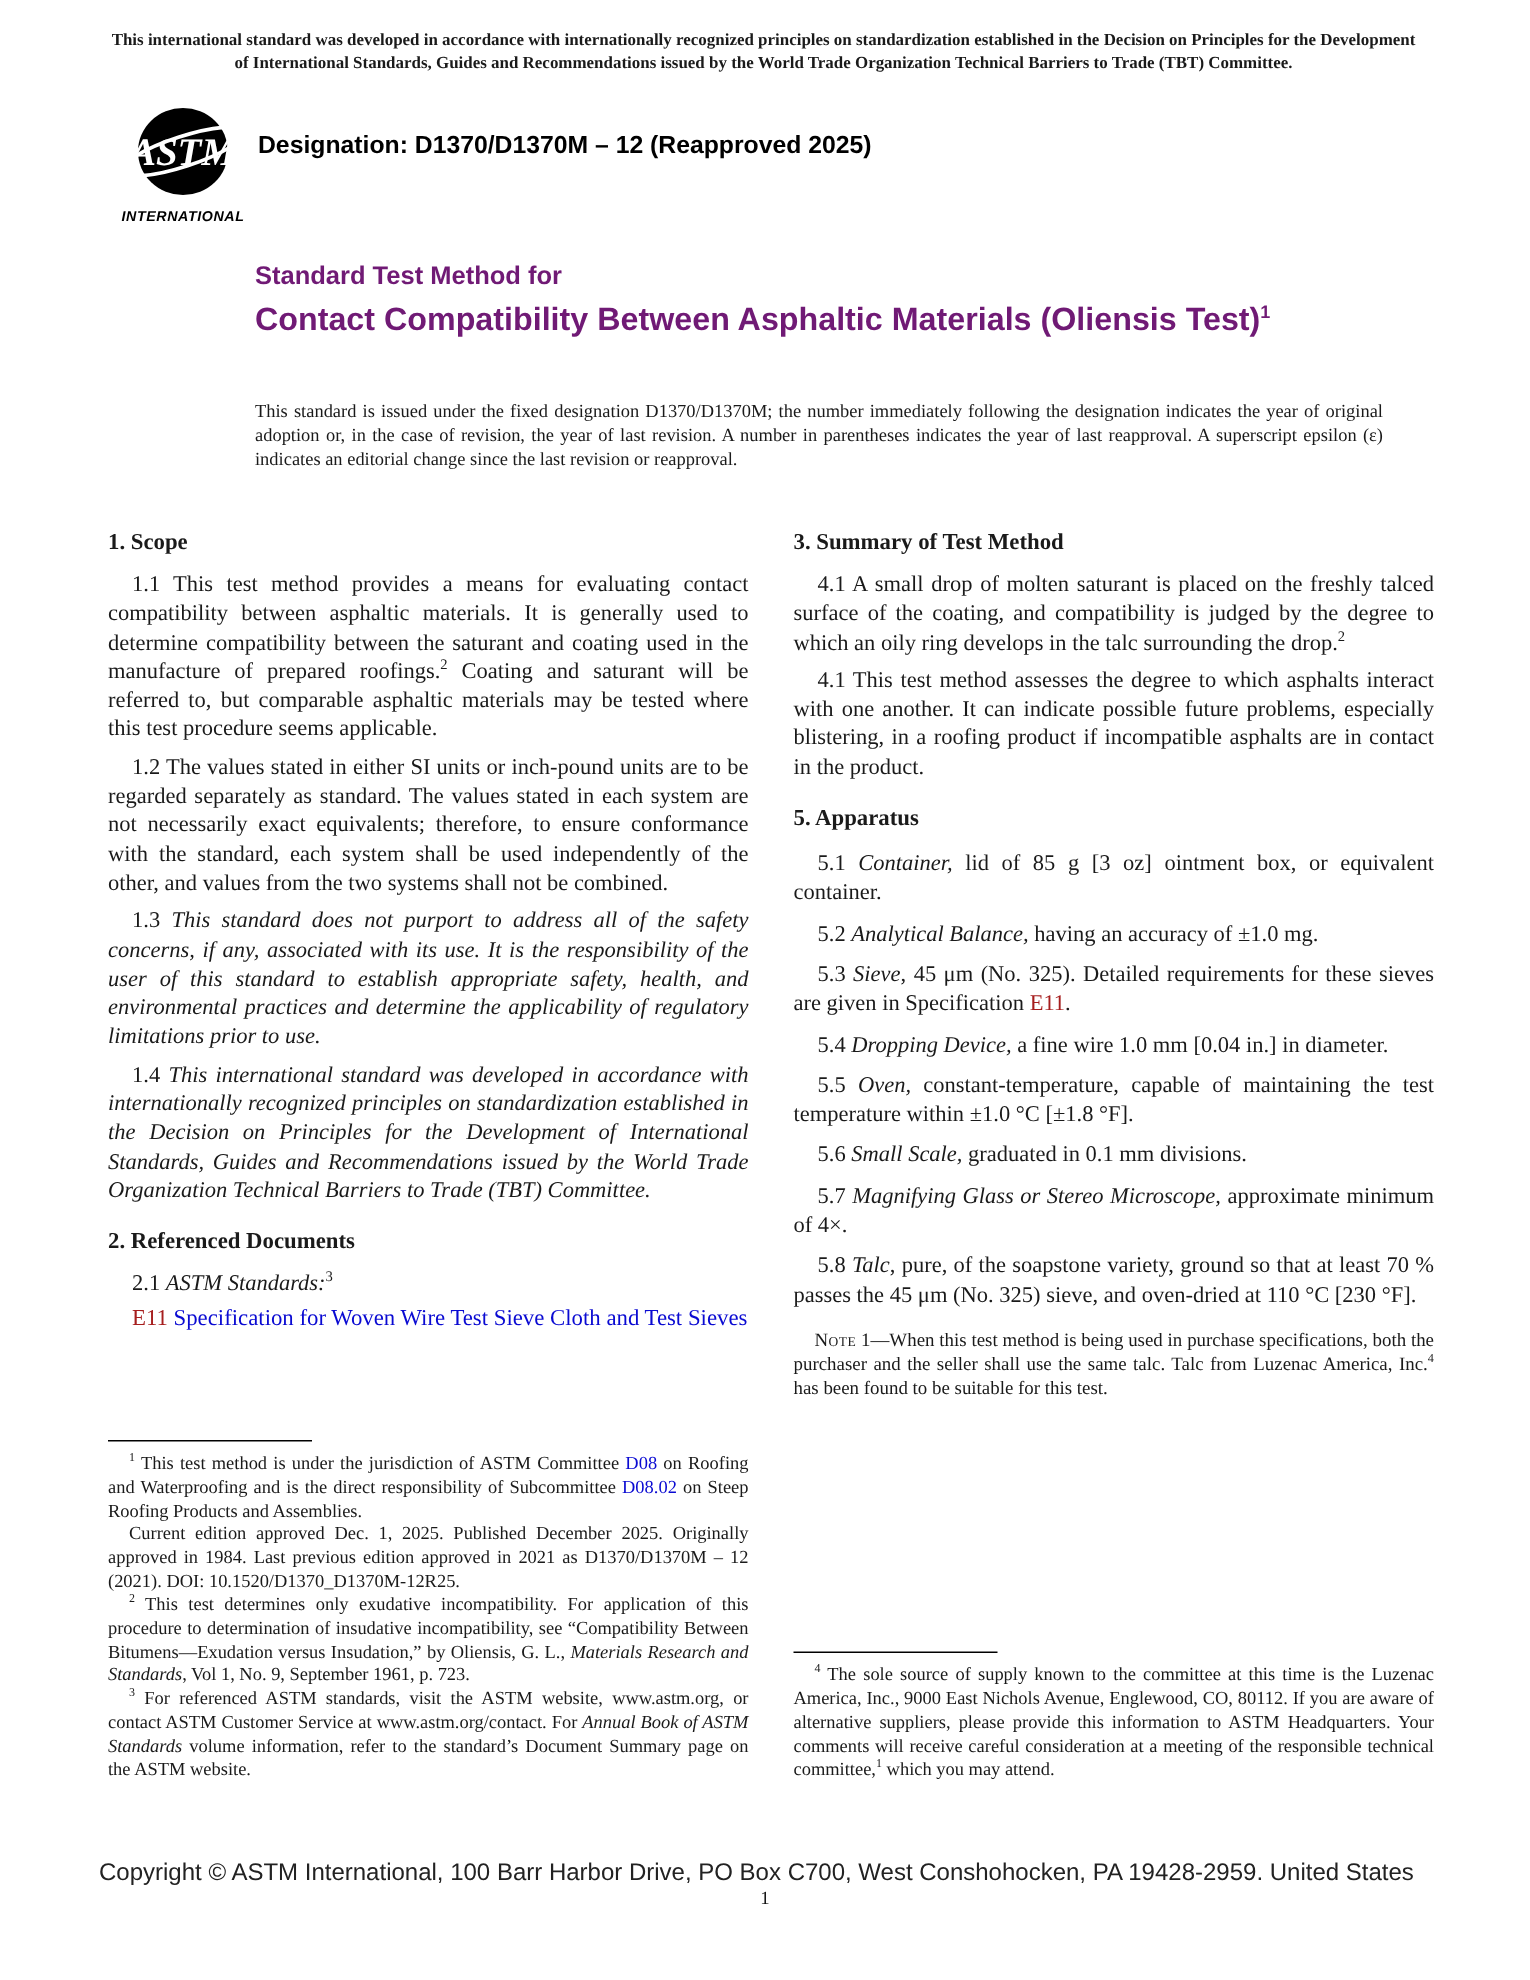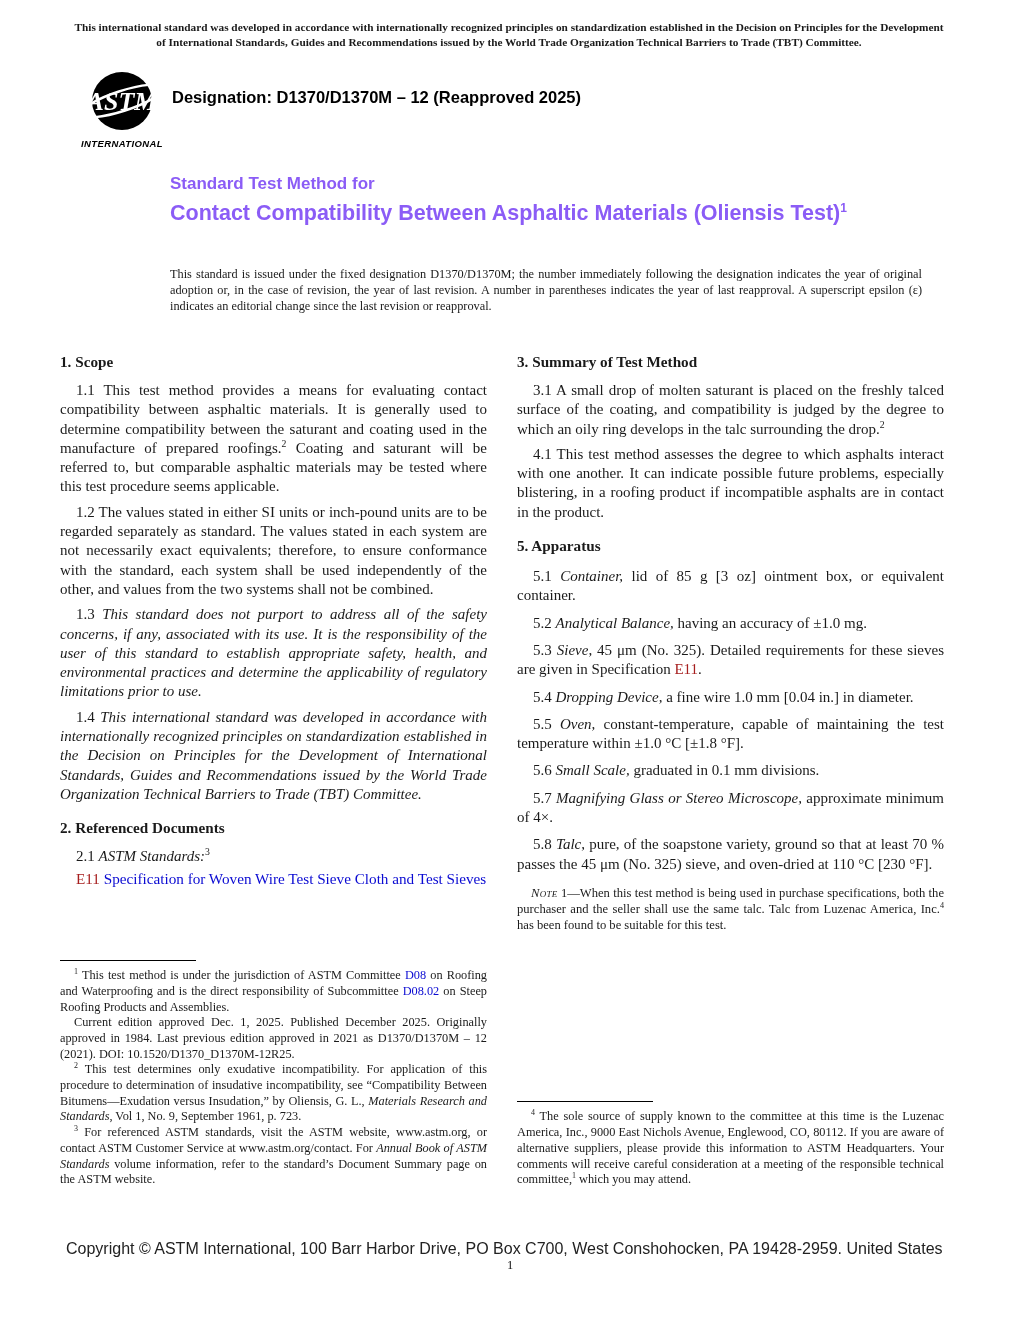--- a/index.html
+++ b/index.html
@@ -10,46 +10,46 @@
     font-size:11.3px;font-weight:bold;line-height:15px;margin:0;}
 
   .logo{position:absolute;left:76px;top:70px;width:92px;text-align:center;}
   .logo-sub{font-family:"Liberation Sans",sans-serif;font-weight:bold;font-style:italic;
     font-size:9.5px;letter-spacing:.4px;margin-top:-2px;color:#000;}
 
   .designation{position:absolute;left:172px;top:88px;
     font-family:"Liberation Sans",sans-serif;font-weight:bold;font-size:16.5px;color:#000;}
 
   .title-block{position:absolute;left:170px;top:172px;width:700px;
-    font-family:"Liberation Sans",sans-serif;font-weight:bold;color:#8b5cf6;}
+    font-family:"Liberation Sans",sans-serif;font-weight:bold;color:#701a75;}
   .kicker{font-size:17px;line-height:23px;}
   .main-title{font-size:21.5px;line-height:27px;}
   .main-title sup{font-size:12px;}
 
   .issued{position:absolute;left:170px;top:266px;width:752px;margin:0;
     font-size:12.3px;line-height:16px;text-align:justify;}
 
-  .columns{position:absolute;left:60px;top:348px;width:884px;height:840px;
+  .columns{position:absolute;left:72px;top:348px;width:884px;height:840px;
     display:flex;gap:30px;overflow:hidden;}
   .col{width:427px;display:flex;flex-direction:column;}
 
   .sec-h{font-size:15.2px;line-height:19px;font-weight:bold;margin:14px 0 4px 0;}
   .sec-h.first{margin-top:4px;}
   .body-p{font-size:15px;line-height:19.3px;text-align:justify;margin:6px 0 0 0;text-indent:16px;}
   .app-p{margin-top:8px;}
   .ref-entry{font-size:15.2px;line-height:19.3px;margin:2px 0 0 0;padding-left:32px;text-indent:-16px;}
   .note-p{font-size:12.6px;line-height:15.9px;text-align:justify;margin:12px 0 0 0;text-indent:14px;}
 
   .footnotes{margin-top:auto;}
   .fn-rule{width:136px;border:none;border-top:1px solid #000;margin:0 0 7px 0;}
   .fn{font-size:12.3px;line-height:15.7px;text-align:justify;margin:0;text-indent:14px;}
 
   .run-n{}
   .run-i{font-style:italic;}
-  .run-sc{font-variant:small-caps;letter-spacing:.3px;font-style:italic;}
+  .run-sc{font-variant:small-caps;letter-spacing:.3px;}
   .run-sup{vertical-align:super;font-size:.65em;line-height:0;}
   .run-blue{color:#0a0ad2;}
   .run-red{color:#a61e1e;}
 
   .copyright{position:absolute;left:66px;top:1240px;margin:0;
     font-family:"Liberation Sans",sans-serif;font-size:16px;color:#222;}
   .page-num{position:absolute;left:0;width:1020px;top:1258px;margin:0;text-align:center;
     font-size:12.5px;color:#111;}
 </style>
 </head>
@@ -94,21 +94,21 @@
         <hr class="fn-rule">
         <p class="fn"><span class="run-sup">1</span><span class="run-n"> This test method is under the jurisdiction of ASTM Committee </span><span class="run-blue">D08</span><span class="run-n"> on Roofing and Waterproofing and is the direct responsibility of Subcommittee </span><span class="run-blue">D08.02</span><span class="run-n"> on Steep Roofing Products and Assemblies.</span></p>
         <p class="fn"><span class="run-n">Current edition approved Dec. 1, 2025. Published December 2025. Originally approved in 1984. Last previous edition approved in 2021 as D1370/D1370M – 12 (2021). DOI: 10.1520/D1370_D1370M-12R25.</span></p>
         <p class="fn"><span class="run-sup">2</span><span class="run-n"> This test determines only exudative incompatibility. For application of this procedure to determination of insudative incompatibility, see “Compatibility Between Bitumens—Exudation versus Insudation,” by Oliensis, G. L., </span><span class="run-i">Materials Research and Standards</span><span class="run-n">, Vol 1, No. 9, September 1961, p. 723.</span></p>
         <p class="fn"><span class="run-sup">3</span><span class="run-n"> For referenced ASTM standards, visit the ASTM website, www.astm.org, or contact ASTM Customer Service at www.astm.org/contact. For </span><span class="run-i">Annual Book of ASTM Standards</span><span class="run-n"> volume information, refer to the standard’s Document Summary page on the ASTM website.</span></p>
       </div>
     </section>
 
     <section class="col">
       <h2 class="sec-h first">3.  Summary of Test Method</h2>
-      <p class="body-p"><span class="run-n">3.1 A small drop of molten saturant is placed on the freshly talced surface of the coating, and compatibility is judged by the degree to which an oily ring develops in the talc surrounding the drop.</span><span class="run-sup">2</span></p>
+      <p class="body-p"><span class="run-n">4.1 A small drop of molten saturant is placed on the freshly talced surface of the coating, and compatibility is judged by the degree to which an oily ring develops in the talc surrounding the drop.</span><span class="run-sup">2</span></p>
 
       <p class="body-p"><span class="run-n">4.1 This test method assesses the degree to which asphalts interact with one another. It can indicate possible future problems, especially blistering, in a roofing product if incompatible asphalts are in contact in the product.</span></p>
 
       <h2 class="sec-h">5.  Apparatus</h2>
       <p class="body-p app-p"><span class="run-n">5.1 </span><span class="run-i">Container,</span><span class="run-n"> lid of 85 g [3 oz] ointment box, or equivalent container.</span></p>
       <p class="body-p app-p"><span class="run-n">5.2 </span><span class="run-i">Analytical Balance,</span><span class="run-n"> having an accuracy of ±1.0 mg.</span></p>
       <p class="body-p app-p"><span class="run-n">5.3 </span><span class="run-i">Sieve</span><span class="run-n">, 45 μm (No. 325). Detailed requirements for these sieves are given in Specification </span><span class="run-red">E11</span><span class="run-n">.</span></p>
       <p class="body-p app-p"><span class="run-n">5.4 </span><span class="run-i">Dropping Device,</span><span class="run-n"> a fine wire 1.0 mm [0.04 in.] in diameter.</span></p>
       <p class="body-p app-p"><span class="run-n">5.5 </span><span class="run-i">Oven,</span><span class="run-n"> constant-temperature, capable of maintaining the test temperature within ±1.0 °C [±1.8 °F].</span></p>
       <p class="body-p app-p"><span class="run-n">5.6 </span><span class="run-i">Small Scale,</span><span class="run-n"> graduated in 0.1 mm divisions.</span></p>

